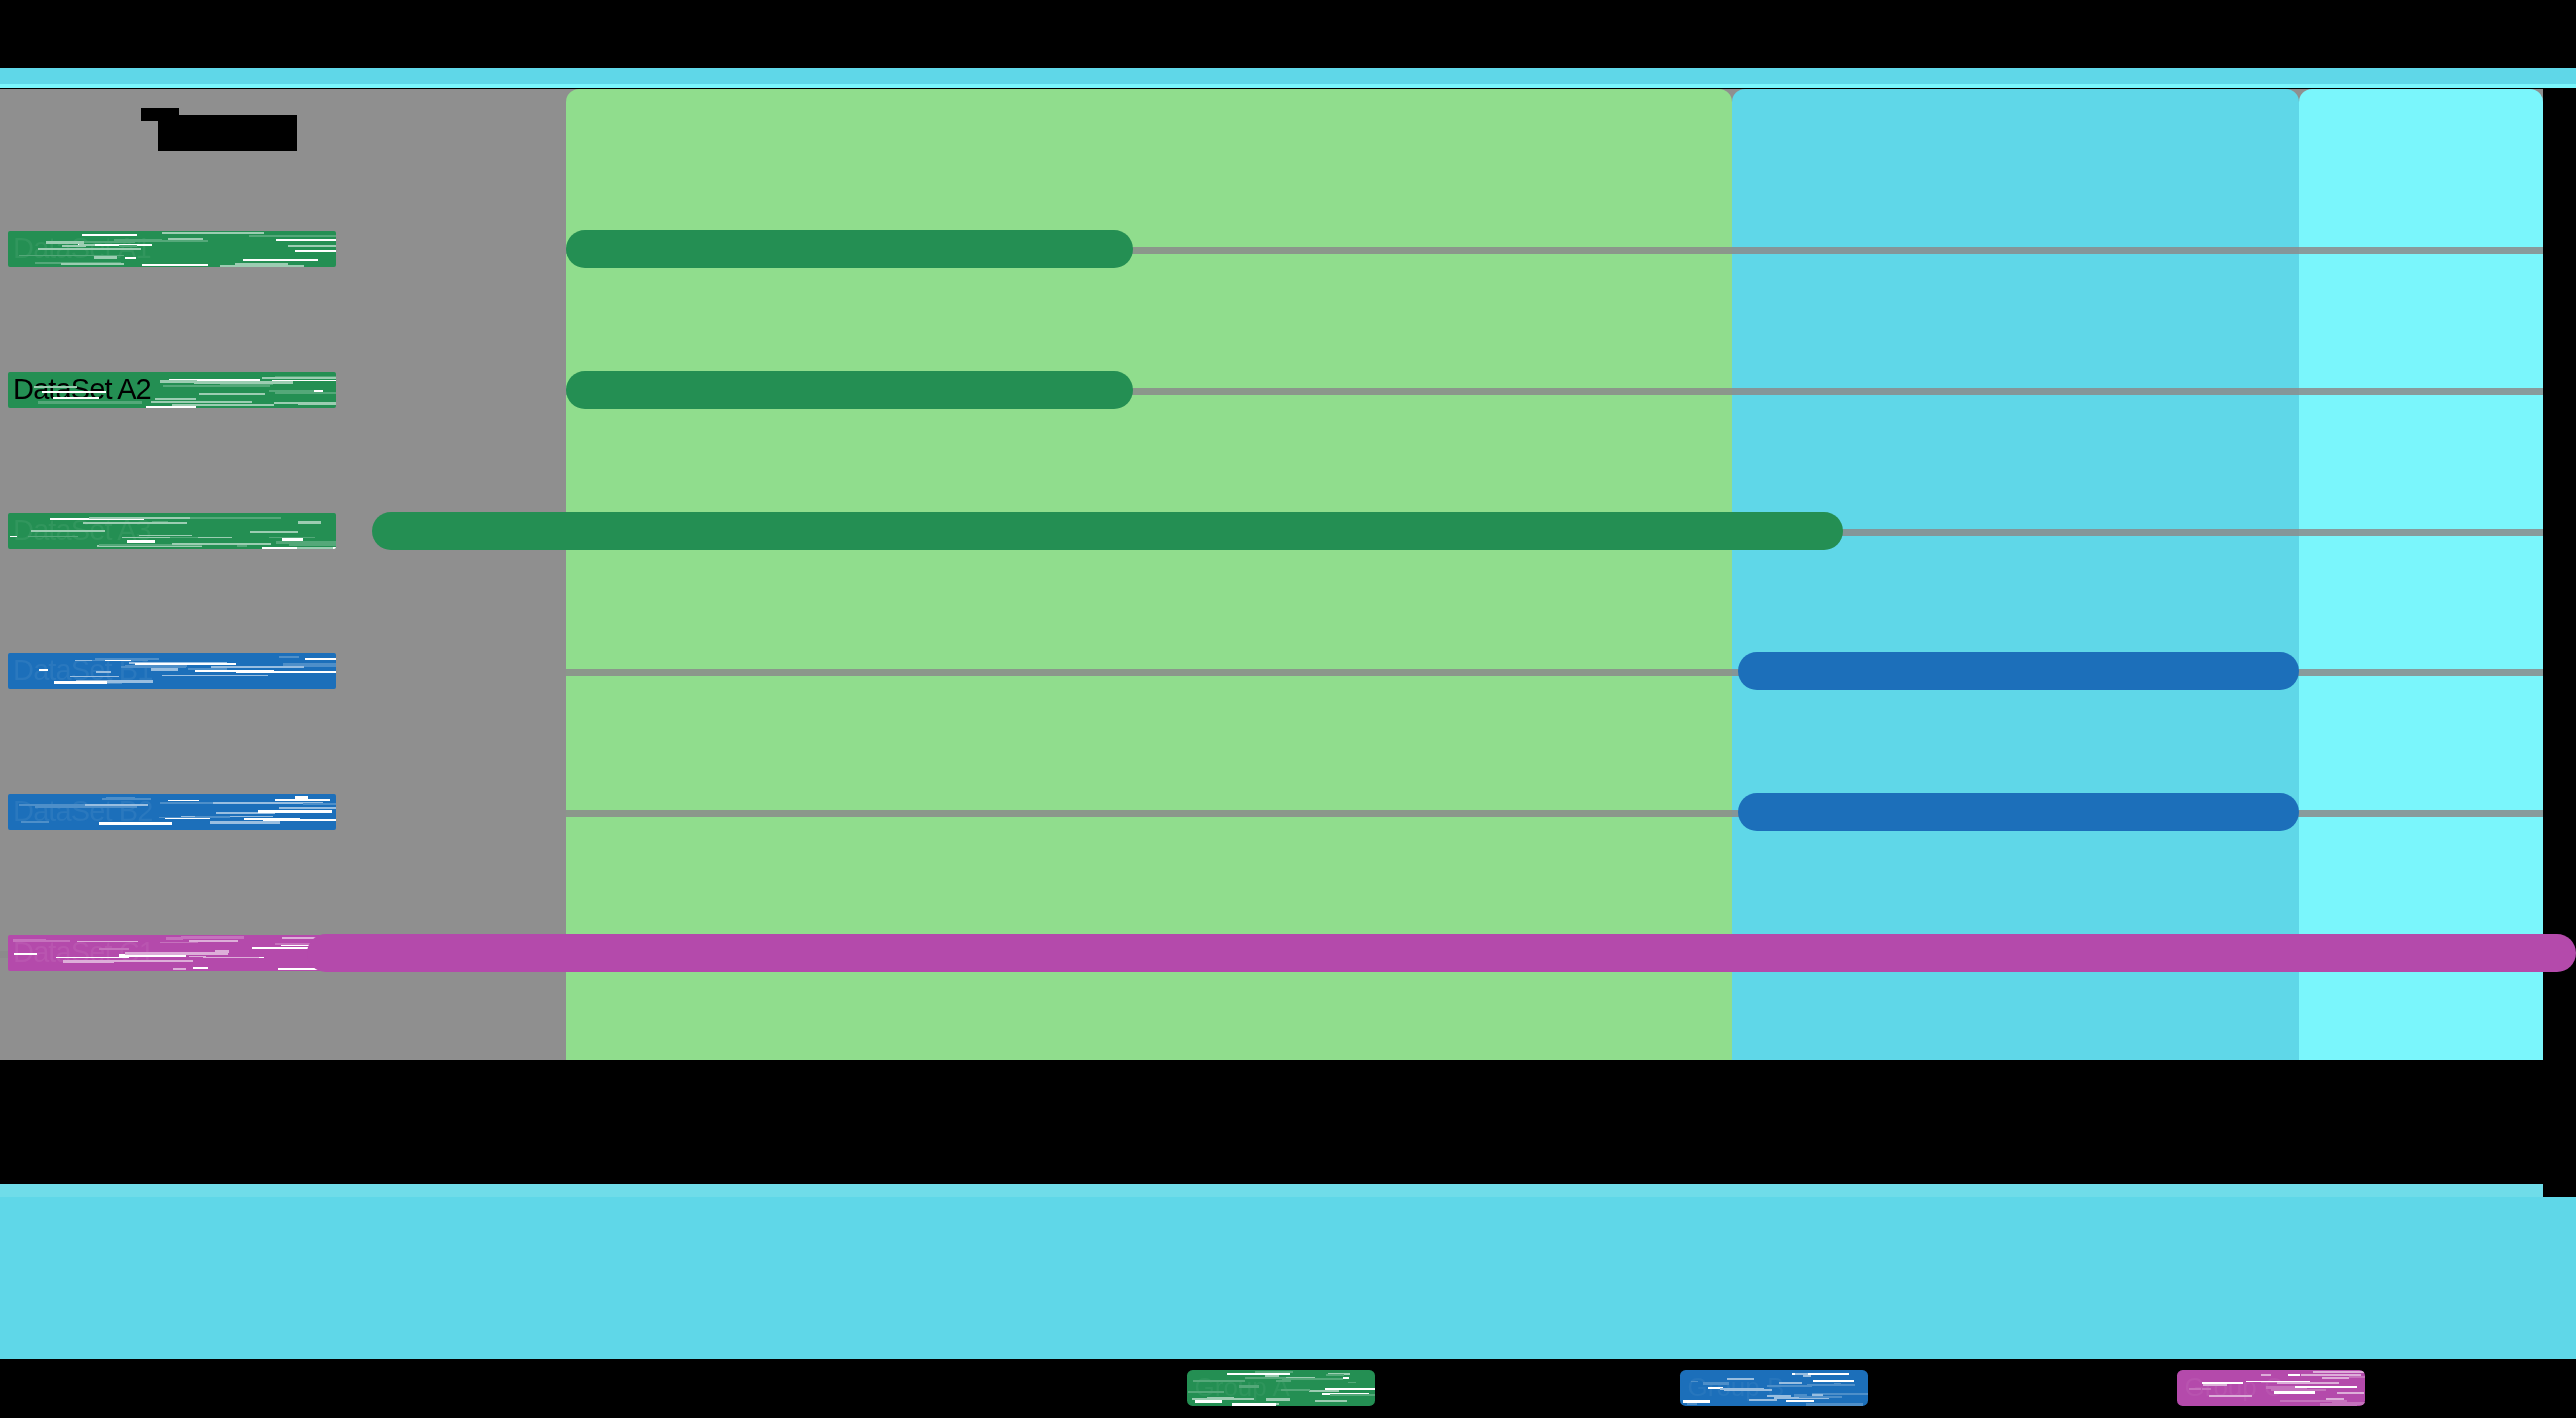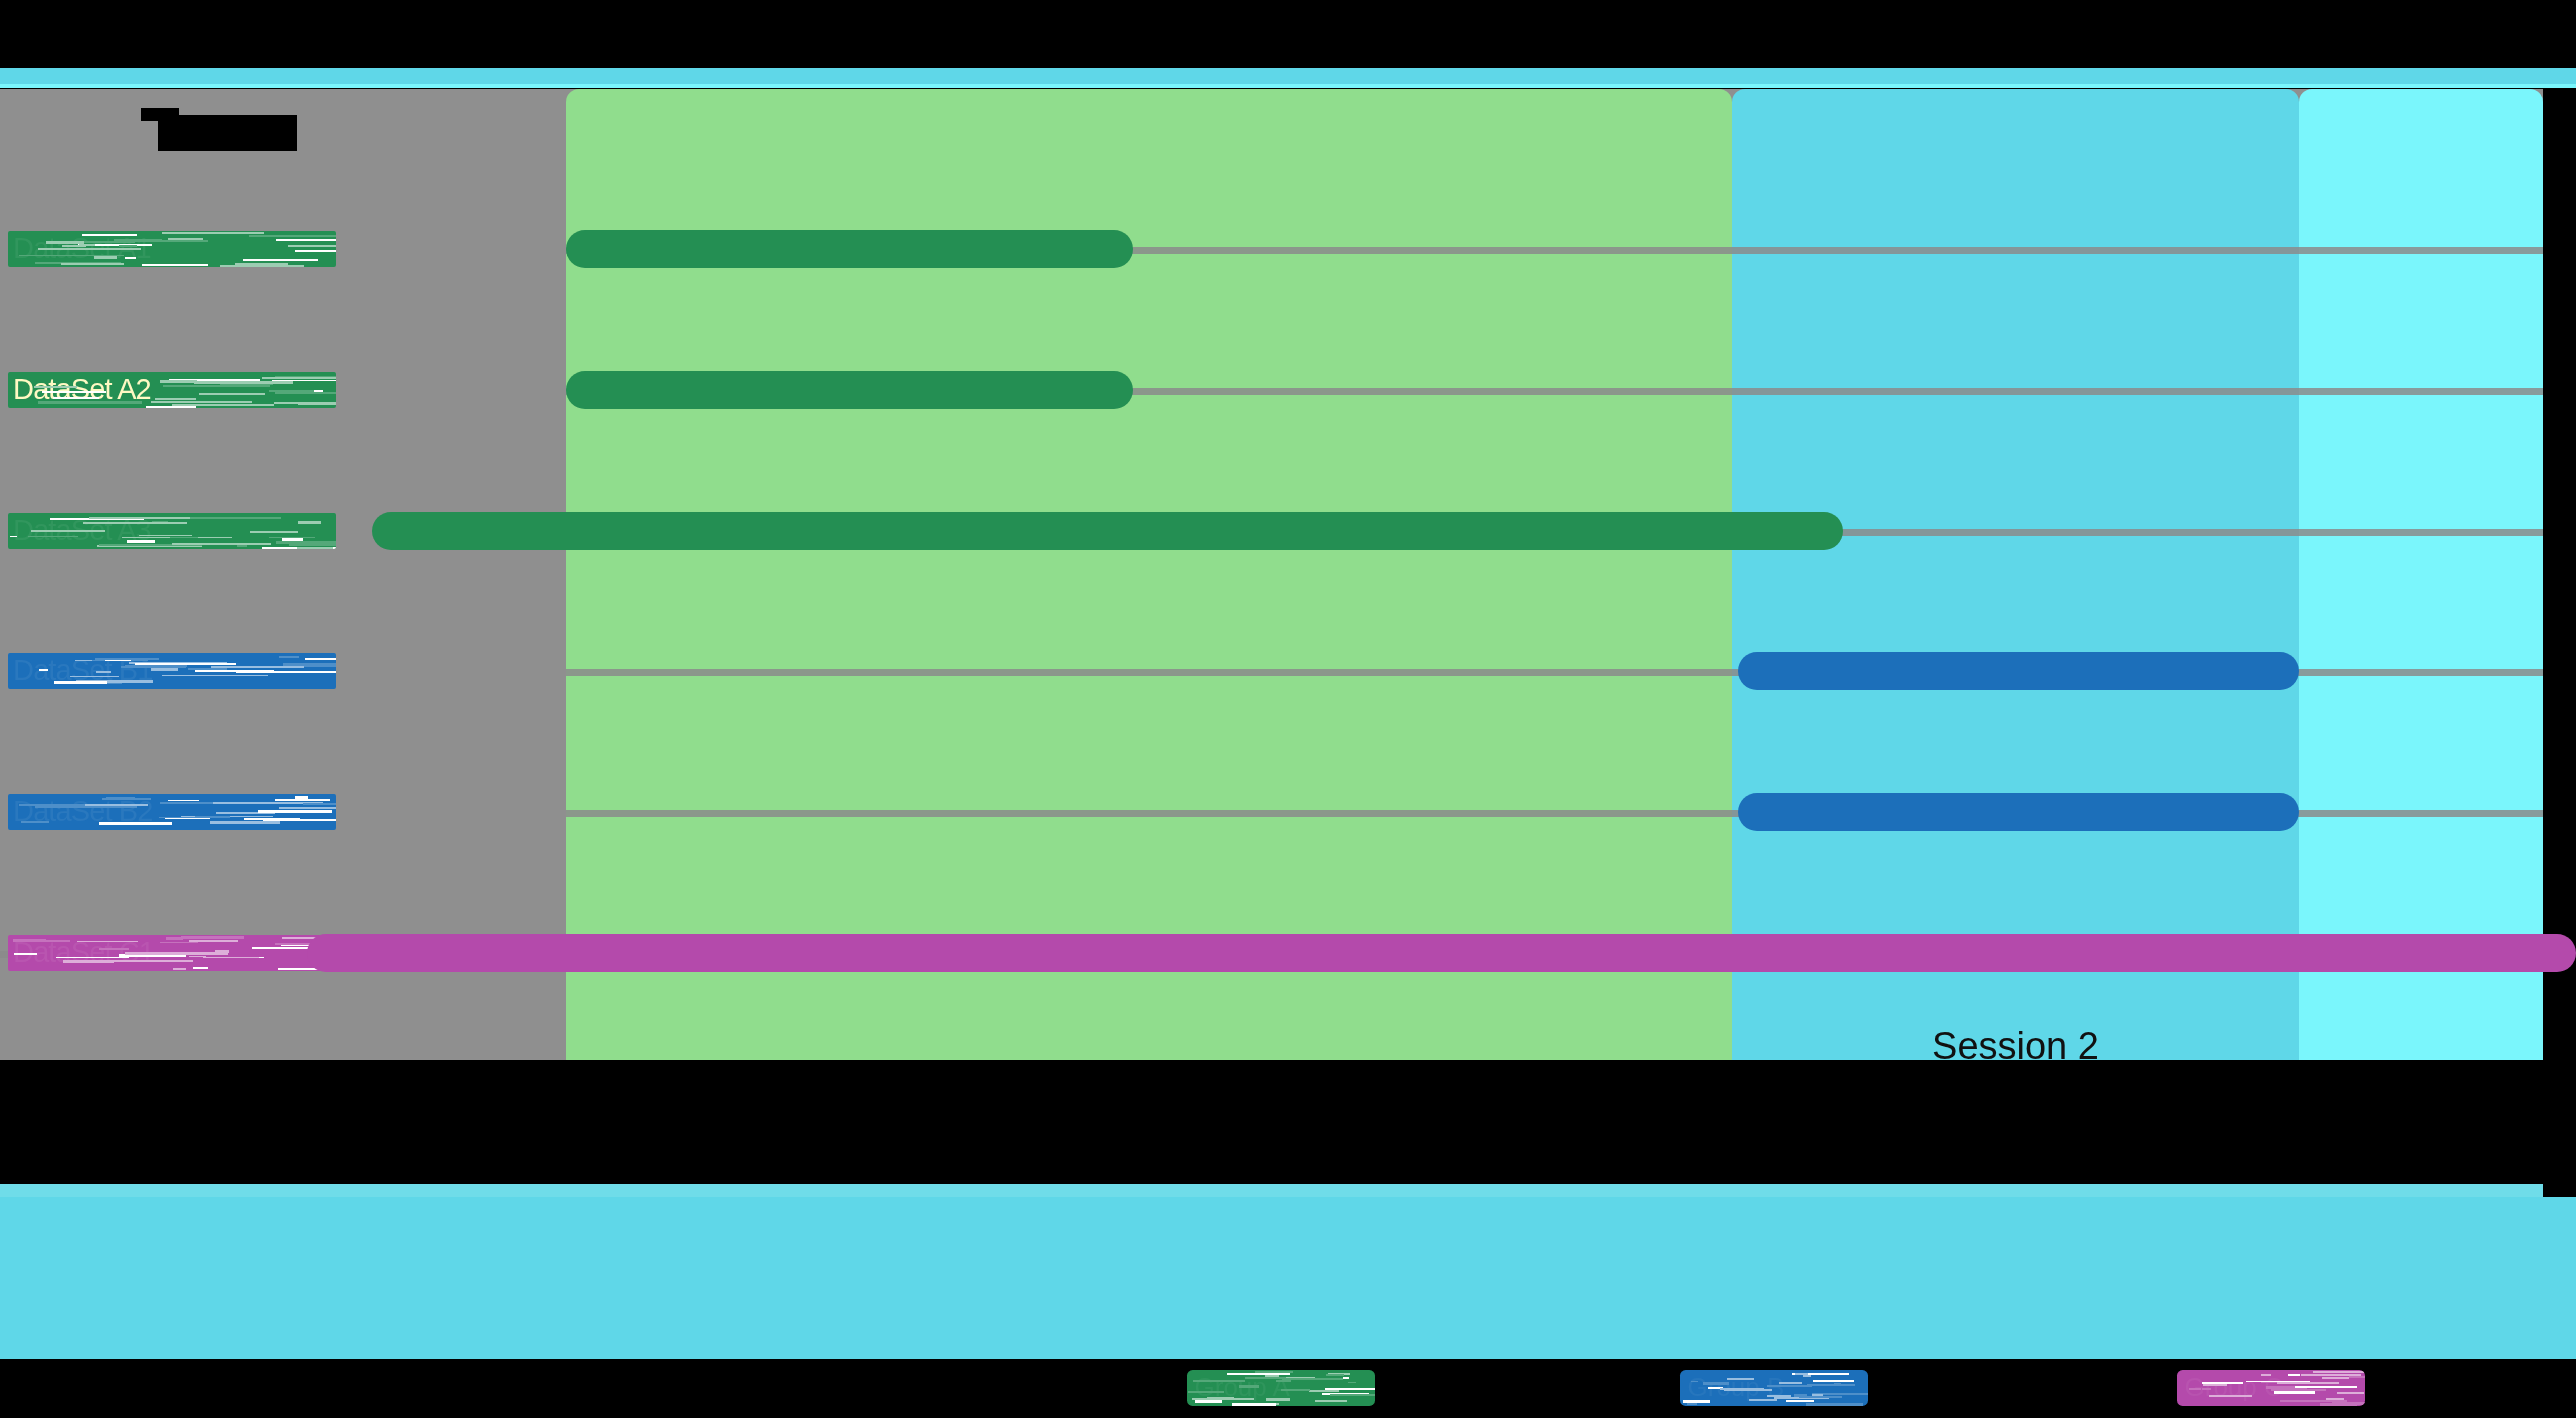--- a/index.html
+++ b/index.html
@@ -104,21 +104,21 @@
             <div class="streak" style="left: 53px; top: 32px; width: 63px; height: 1.9px; background: rgb(156, 205, 178);"></div>
             <div class="streak" style="left: 38px; top: 10.3px; width: 38px; height: 2.8px; background: rgb(156, 205, 178);"></div>
             <div class="streak" style="left: 268px; top: 8.4px; width: 60px; height: 1.9px; background: rgb(255, 255, 255);"></div>
             <div class="streak" style="left: 134px; top: 33px; width: 66px; height: 1.9px; background: rgb(255, 255, 255);"></div>
           </div>
           <div class="bar" style="background: rgb(36, 143, 83); left: 566px; width: 567px;"></div>
         </div>
         <div class="row" style="top: 230px;">
           <div class="gridline"></div>
           <div class="label-chip" style="background: rgb(36, 143, 83); width: 328px;">
-            <span class="txt" style="color: #fef9c3;">DataSet A2</span>
+            <span class="txt" style="color: #000000;">DataSet A2</span>
             <div class="streak" style="left: 267px; top: 3.8px; width: 62px; height: 1.9px; background: rgb(84, 168, 121);"></div>
             <div class="streak" style="left: 264px; top: 7.5px; width: 65px; height: 1.9px; background: rgb(255, 255, 255);"></div>
             <div class="streak" style="left: 34px; top: 19px; width: 64px; height: 1.9px; background: rgb(255, 255, 255);"></div>
             <div class="streak" style="left: 191px; top: 20.6px; width: 66px; height: 2.8px; background: rgb(156, 205, 178);"></div>
             <div class="streak" style="left: 26px; top: 14px; width: 43px; height: 1.9px; background: rgb(156, 205, 178);"></div>
             <div class="streak" style="left: 267px; top: 20px; width: 61px; height: 1.9px; background: rgb(84, 168, 121);"></div>
             <div class="streak" style="left: 212px; top: 11.3px; width: 53px; height: 1.9px; background: rgb(84, 168, 121);"></div>
             <div class="streak" style="left: 275px; top: 30px; width: 24.4px; height: 1.9px; background: rgb(84, 168, 121);"></div>
             <div class="streak" style="left: 164px; top: 32px; width: 102px; height: 1.9px; background: rgb(156, 205, 178);"></div>
             <div class="streak" style="left: 290px; top: 30px; width: 38px; height: 2.8px; background: rgb(156, 205, 178);"></div>
@@ -268,21 +268,20 @@
             <div class="streak" style="left: 55px; top: 25px; width: 51px; height: 2.8px; background: rgb(221, 174, 217);"></div>
             <div class="streak" style="left: 181px; top: 20.6px; width: 17px; height: 1.9px; background: rgb(221, 174, 217);"></div>
             <div class="streak" style="left: 244px; top: 12.2px; width: 71px; height: 1.9px; background: rgb(255, 255, 255);"></div>
             <div class="streak" style="left: 48px; top: 21.6px; width: 73px; height: 1.9px; background: rgb(255, 255, 255);"></div>
             <div class="streak" style="left: 165px; top: 33px; width: 13px; height: 1.9px; background: rgb(221, 174, 217);"></div>
           </div>
           <div class="bar" style="background: rgb(180, 74, 171); left: 307px; width: 2269px;"></div>
         </div>
       </div>
 
-    <div class="sess-label s2">Session 2</div>
   </div>
 
   <div class="bottom-band-2"></div>
   <div class="bottom-band"></div>
 
   <div class="legend">
     <div id="legend-host">
         <div class="legend-item" style="left: 1187px; width: 197px;">
           <div class="legend-swatch" style="background: rgb(36, 143, 83);">
             <span class="lbl" style="color: rgb(47, 149, 92);">Group A</span>

